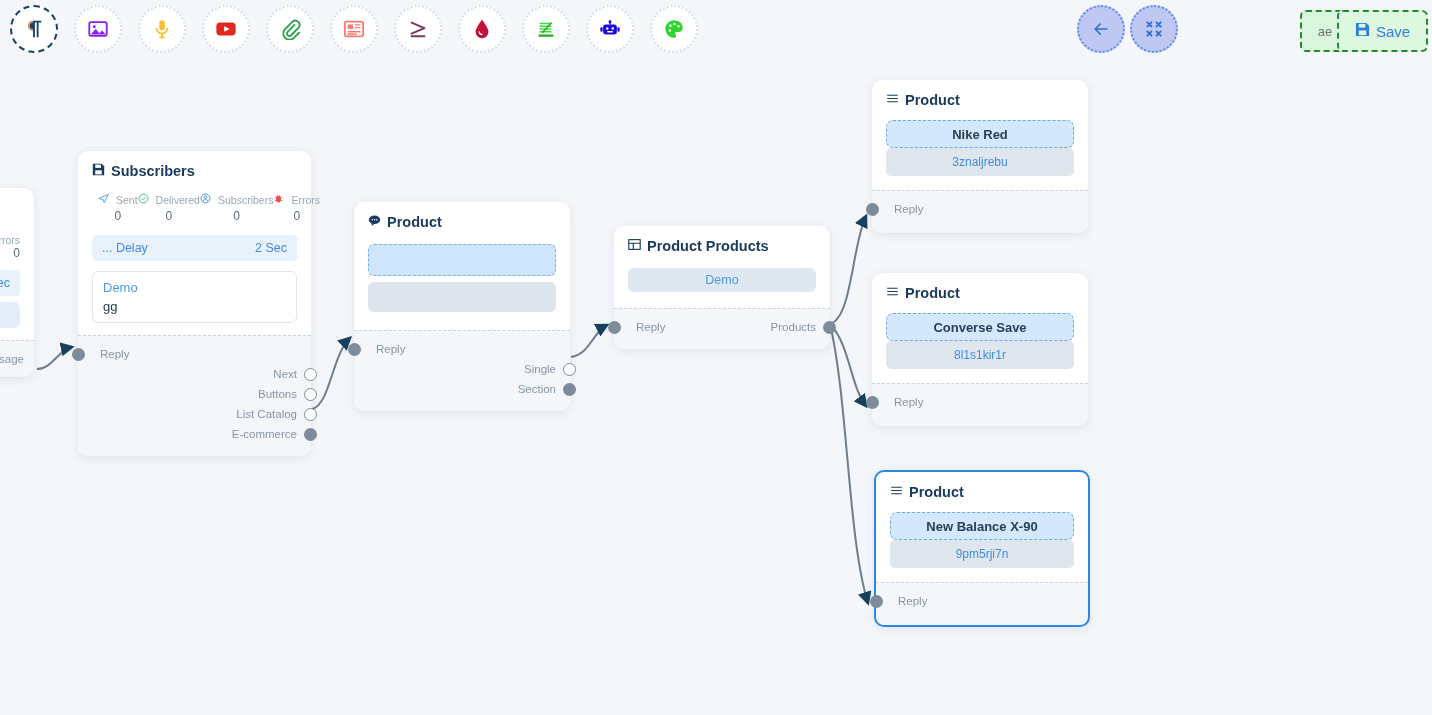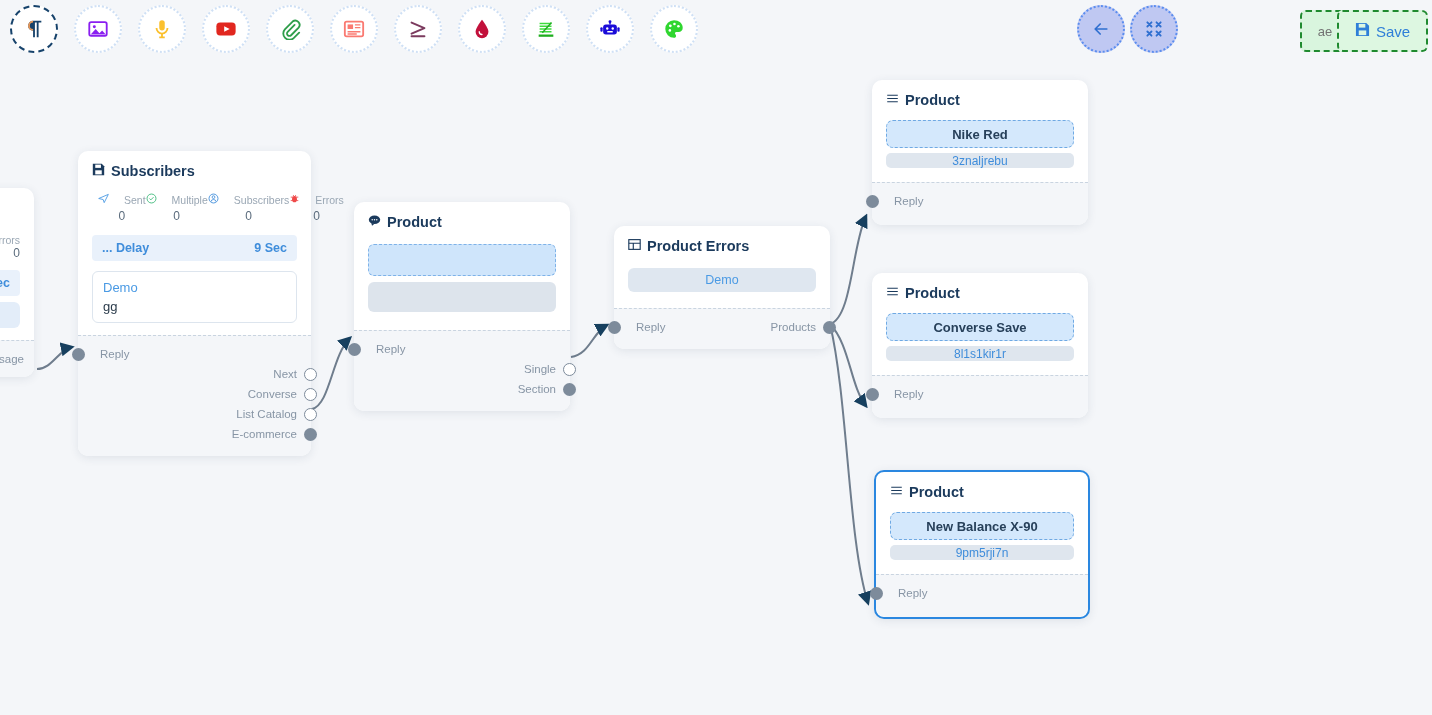--- a/index.html
+++ b/index.html
@@ -85,30 +85,30 @@
     color: #1b3a5c; font-size: 14.5px; font-weight: 600;
   }
   .node-body { padding: 4px 14px 12px 14px; }
 
   .stats-row {
     display: flex; padding: 6px 6px 2px 6px;
     justify-content: space-between;
   }
   .stat { flex: 1; text-align: center; }
   .stat-label {
-    display: flex; align-items: center; justify-content: center; gap: 15px;
+    display: flex; align-items: center; justify-content: center; gap: 7px;
     font-size: 10.5px; color: #9aa7b4; white-space: nowrap;
   }
   .stat-val { font-size: 12px; color: #5a6b7c; margin-top: 3px; }
 
   .delay-bar {
     display: flex; justify-content: space-between; align-items: center;
     background: #e9f1fb; border-radius: 4px;
     padding: 6px 10px; margin-top: 10px;
-    font-size: 12.5px; color: #3f8ddb; font-weight: bold;
+    font-size: 12.5px; color: #3f8ddb;
   }
   .msg-box {
     border: 1px solid #dde5ee; border-radius: 6px;
     padding: 8px 10px; margin-top: 10px;
   }
   .msg-title { color: #4a9ae4; font-size: 13px; }
   .msg-text { color: #2c3c4c; font-size: 13px; margin-top: 4px; }
 
   .ph-bar { border-radius: 6px; height: 30px; }
   .ph-blue { background: #cfe5fb; border: 1px dashed #7eb2e8; margin-top: 6px; }
@@ -121,21 +121,21 @@
   }
   .pill-demo { background: #dfe7f0; color: #4a9ae4; margin-top: 6px; }
   .pill-title {
     background: #d4e8fc; border: 1px dashed #6fa9e3;
     color: #27405a; font-weight: 700; font-size: 13px;
     height: 26px; border-radius: 7px; margin-top: 4px;
     display: flex; align-items: center; justify-content: center;
   }
   .pill-sku {
     background: #dfe6ee; color: #3f8ddb; font-size: 12px;
-    height: 15px; border-radius: 5px; margin-top: 5px;
+    height: 28px; border-radius: 5px; 
     display: flex; align-items: center; justify-content: center;
   }
 
   .ports {
     border-top: 1px dashed #c9d4e0;
     background: #f4f6f9;
     border-radius: 0 0 10px 10px;
     position: relative;
     padding: 8px 14px;
   }
@@ -220,21 +220,21 @@
           <div class="stat-val">0</div>
         </div>
         <div class="stat">
           <div class="stat-label">
             <span>
               <svg width="11" height="11" viewBox="0 0 16 16">
                   <circle cx="8" cy="8" r="6.5" fill="none" stroke="#3cb878" stroke-width="1.3"></circle>
                   <path d="M5 8 l2 2 l4 -4" fill="none" stroke="#3cb878" stroke-width="1.3"></path>
                 </svg>
             </span>
-            <span>Multiple</span>
+            <span>Delivered</span>
           </div>
           <div class="stat-val">0</div>
         </div>
         <div class="stat">
           <div class="stat-label">
             <span>
               <svg width="11" height="11" viewBox="0 0 16 16">
                   <circle cx="8" cy="8" r="6.5" fill="none" stroke="#3f8ddb" stroke-width="1.3"></circle>
                   <circle cx="8" cy="6" r="2" fill="none" stroke="#3f8ddb" stroke-width="1.2"></circle>
                   <path d="M4.5 12.5 a3.5 3 0 0 1 7 0" fill="none" stroke="#3f8ddb" stroke-width="1.2"></path>
@@ -252,38 +252,38 @@
                   <path d="M2.5 6 h3 M10.5 6 h3 M2.5 11 h3 M10.5 11 h3 M6 3 l1.3 1.8 M10 3 l-1.3 1.8" stroke="#ef4a4a" stroke-width="1.2"></path>
                 </svg>
             </span>
             <span>Errors</span>
           </div>
           <div class="stat-val">0</div>
         </div>
       </div>
       <div class="delay-bar">
         <span>... Delay</span>
-        <span>9 Sec</span>
+        <span>2 Sec</span>
       </div>
       <div class="msg-box">
         <div class="msg-title">Demo</div>
         <div class="msg-text">gg</div>
       </div>
     </div>
     <div class="ports" style="padding-bottom:12px;">
       <div class="port-row">
         <span class="dot dot-filled port-left-dot"></span>
         <span style="margin-left:8px;">Reply</span>
       </div>
       <div class="port-row right">
         <span>Next</span>
         <span class="dot dot-hollow port-right-dot"></span>
       </div>
       <div class="port-row right">
-        <span>Converse</span>
+        <span>Buttons</span>
         <span class="dot dot-hollow port-right-dot"></span>
       </div>
       <div class="port-row right">
         <span>List Catalog</span>
         <span class="dot dot-hollow port-right-dot"></span>
       </div>
       <div class="port-row right">
         <span>E-commerce</span>
         <span class="dot dot-filled port-right-dot"></span>
       </div>
@@ -324,21 +324,21 @@
   </div>
 
   <div class="node" style="left:614px; top:226px; width:216px;">
     <div class="node-head">
       <span>
         <svg width="13" height="13" viewBox="0 0 16 16">
             <rect x="1" y="2" width="14" height="12" fill="none" stroke="#1b3a5c" stroke-width="1.4"></rect>
             <path d="M1 6.5 h14 M6.5 6.5 v7.5" stroke="#1b3a5c" stroke-width="1.4"></path>
           </svg>
       </span>
-      <span>Product Errors</span>
+      <span>Product Products</span>
     </div>
     <div class="node-body" style="padding-bottom:16px;">
       <div class="item-pill pill-demo">Demo</div>
     </div>
     <div class="ports" style="padding-bottom:12px;">
       <div class="port-row" style="justify-content:space-between;">
         <span class="dot dot-filled port-left-dot"></span>
         <span style="margin-left:8px;">Reply</span>
         <span>Products</span>
         <span class="dot dot-filled port-right-dot"></span>

